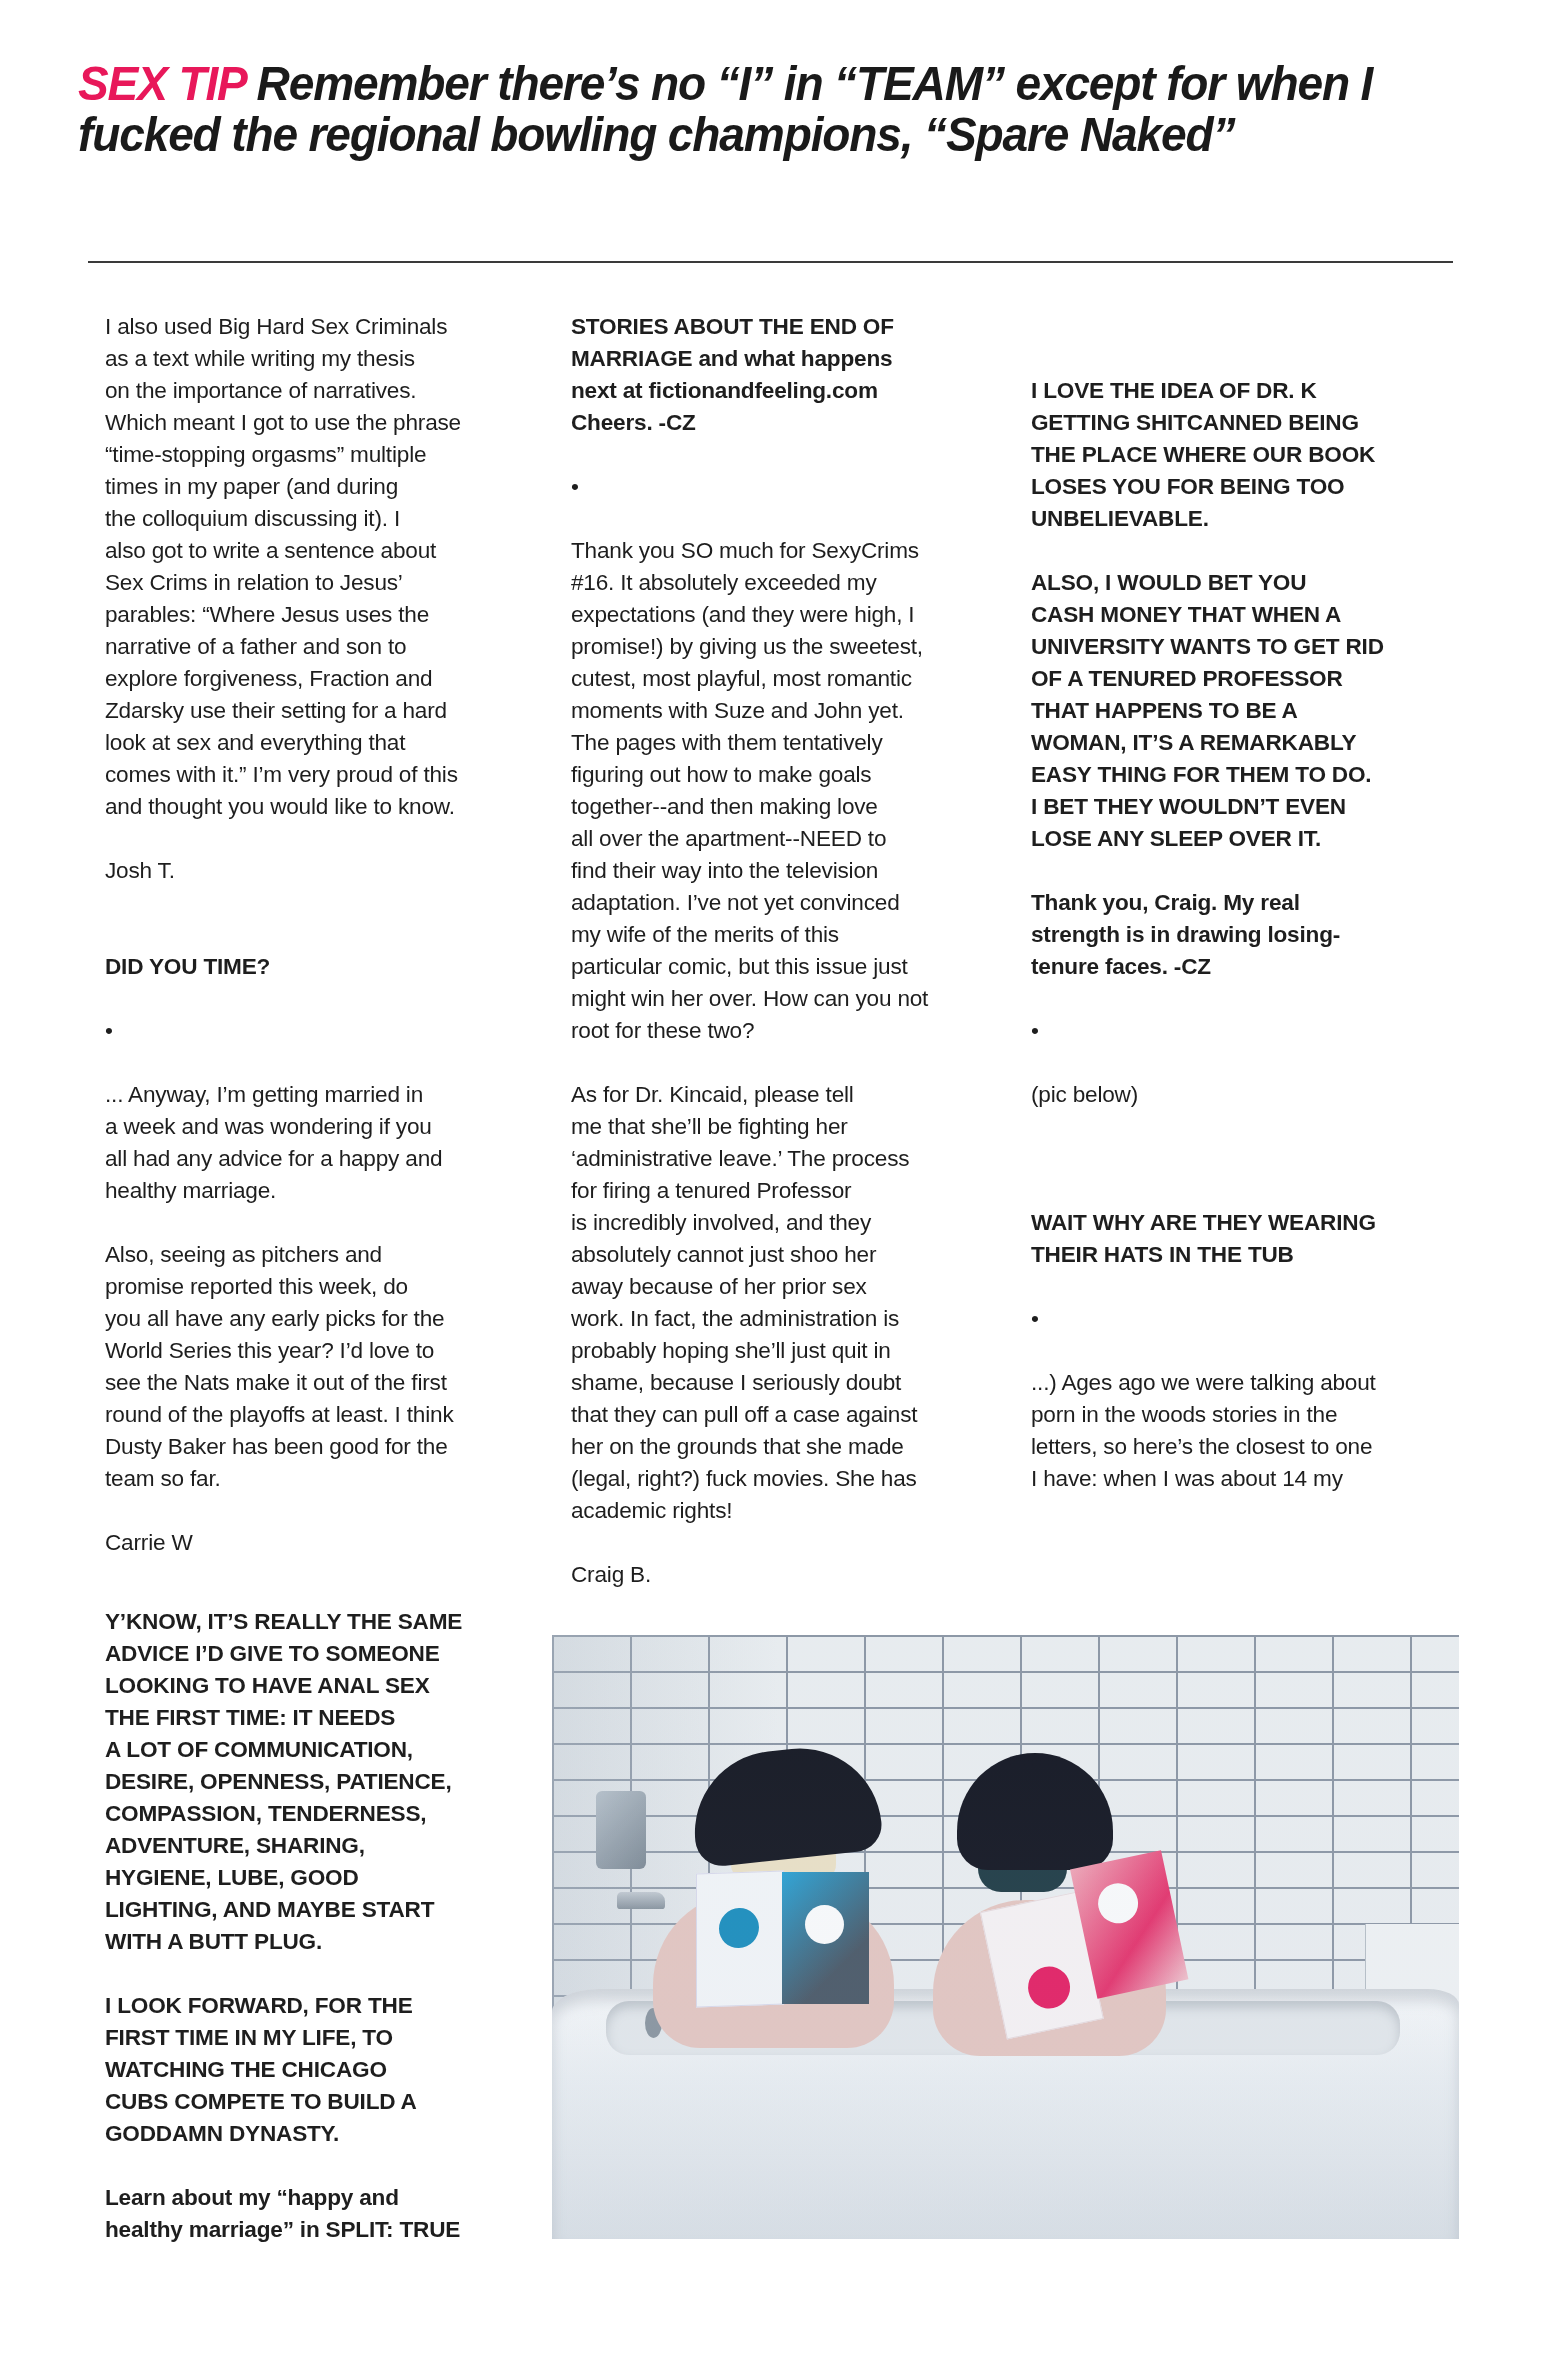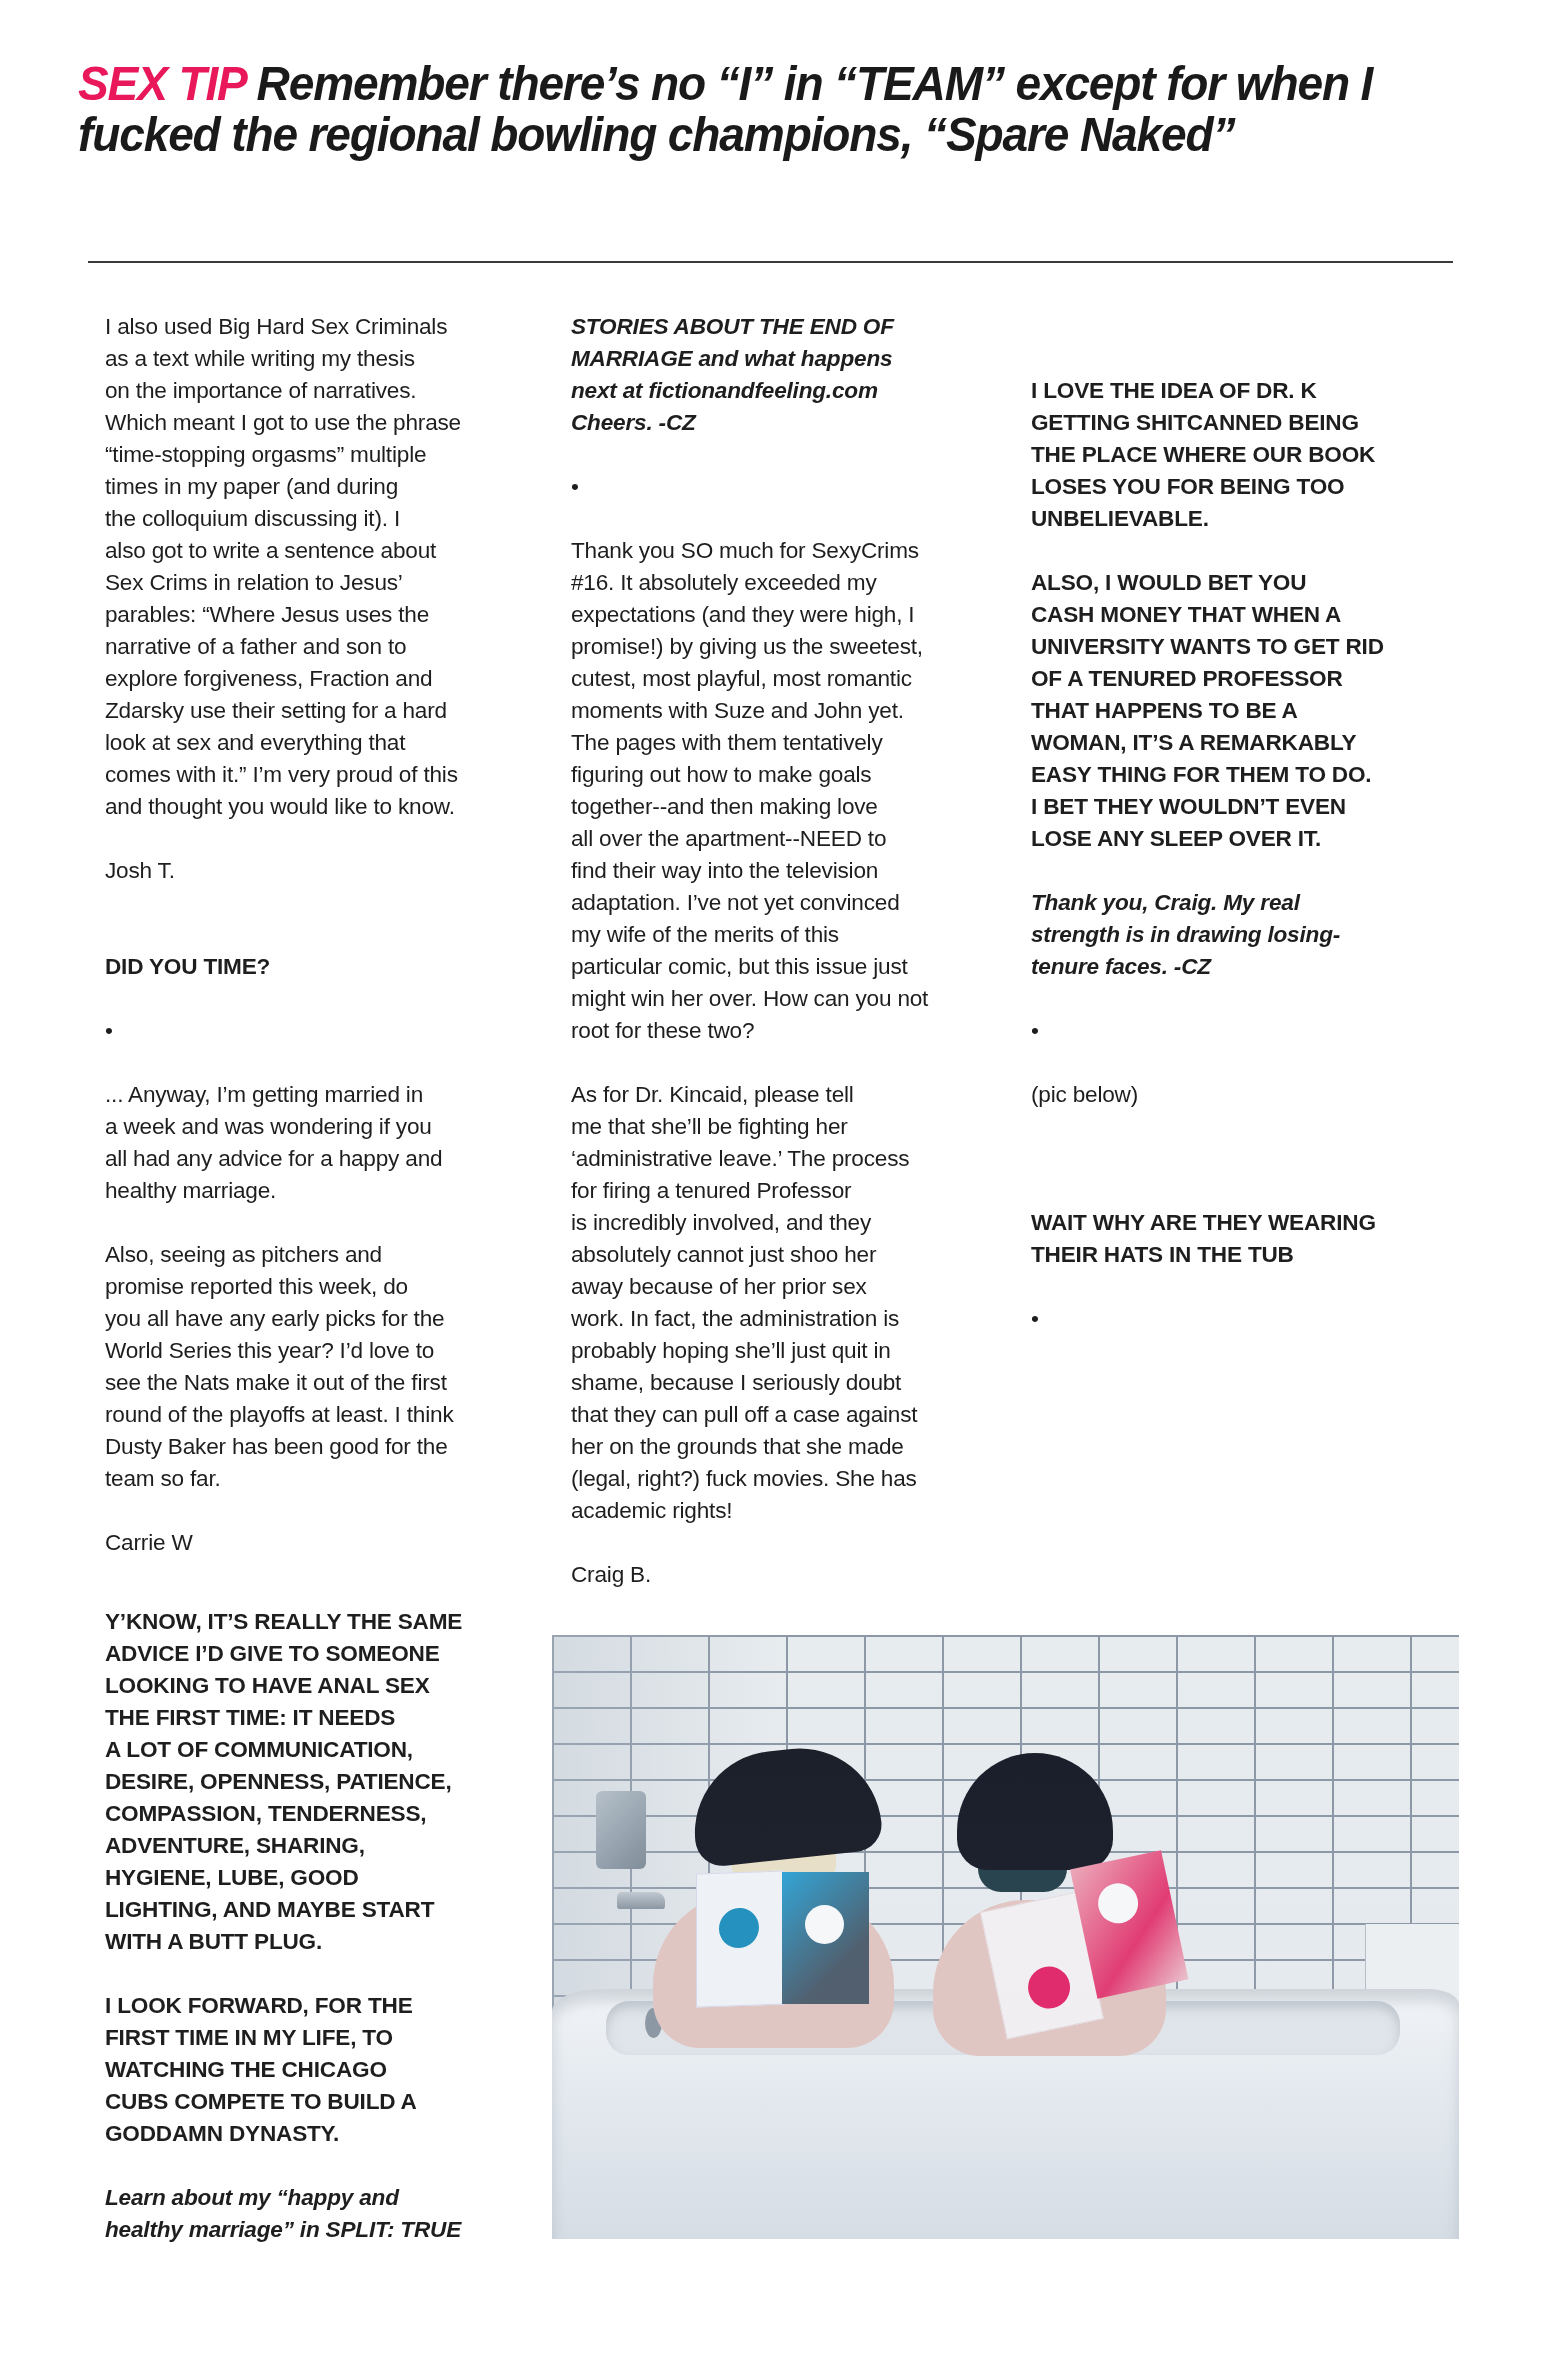--- a/index.html
+++ b/index.html
@@ -6,21 +6,21 @@
   body { width:1547px; height:2377px; position:relative; overflow:hidden; font-family:"Liberation Sans", sans-serif; color:#1e1e1e; }
   .title { position:absolute; left:78px; top:58px; width:1385px; font-family:"Liberation Sans", sans-serif; font-weight:700; font-style:italic; font-size:48px; line-height:51px; letter-spacing:-1.2px; color:#1a1a1a; transform:scaleX(0.96); transform-origin:left top; }
   .title .tip { color:#e8185a; }
   .divider { position:absolute; left:88px; top:261px; width:1365px; height:2.3px; background:#3a3a3a; }
   .col { position:absolute; top:311px; width:451px; font-size:22.6px; line-height:32px; letter-spacing:-0.2px;margin-left:16px; }
   .col p { margin:0; white-space:pre-line; }
   .col .gap1 { height:32px; }
   .col .gap2 { height:64px; }
   .col .gap15 { height:47px; }
   .b { font-weight:700; }
-  .bi { font-weight:700; font-style:italic; }
+  .bi { font-weight:700; }
   .dot { font-size:22.6px; }
   #col1 { left:89px; }
   #col2 { left:555px; }
   #col3 { left:1015px; }
 
   
   .photo { position:absolute; left:552px; top:1635px; width:907px; height:604px; overflow:hidden;
     background:#e9edf0; }
   .tiles { position:absolute; inset:0;
     background-color:#eef1f3;
@@ -197,20 +197,24 @@
   <p class="dot">•</p>
   <div class="gap1"></div>
   <p>(pic below)</p>
   <div class="gap1"></div>
   <div class="gap2"></div>
   <p class="b">WAIT WHY ARE THEY WEARING
 THEIR HATS IN THE TUB</p>
   <div class="gap1"></div>
   <p class="dot">•</p>
   <div class="gap1"></div>
+  <p>...) Ages ago we were talking about
+porn in the woods stories in the
+letters, so here’s the closest to one
+I have: when I was about 14 my</p>
 </div>
 
 <div class="photo" aria-label="Two women in black wide-brim hats sitting in a white bathtub holding Sex Criminals books">
   <div class="tiles"></div>
   <div class="wall-shade-left"></div>
   <div class="faucet-plate"></div>
   <div class="spout"></div>
   <div class="ledge"></div>
   <div class="tub"></div>
   <div class="tub-inner"></div>

